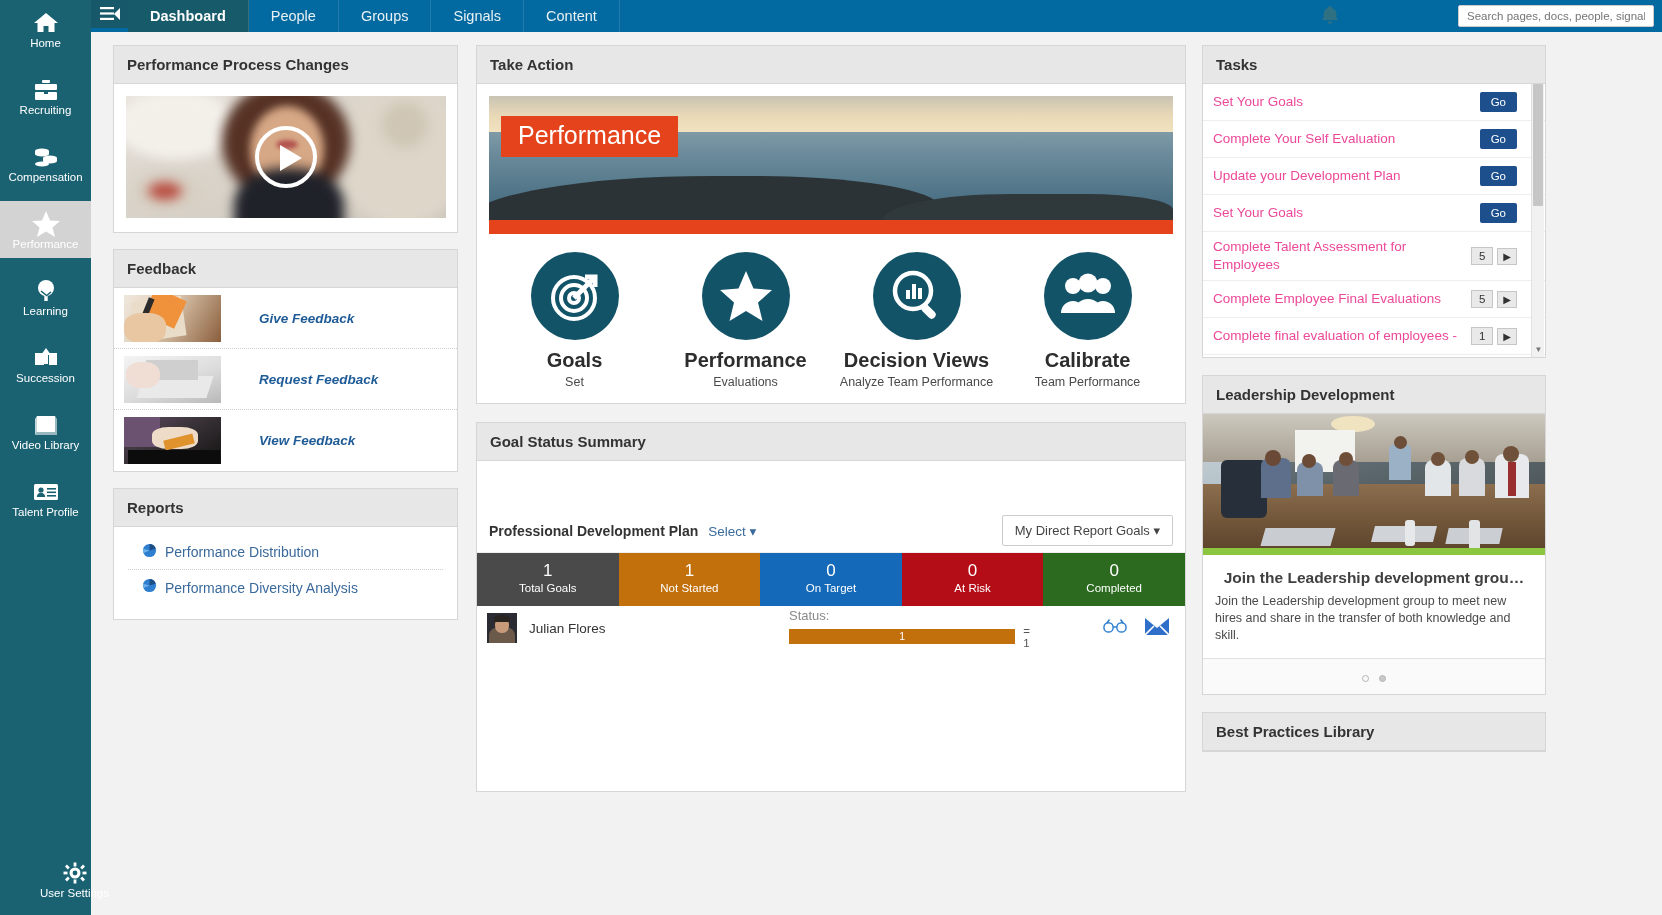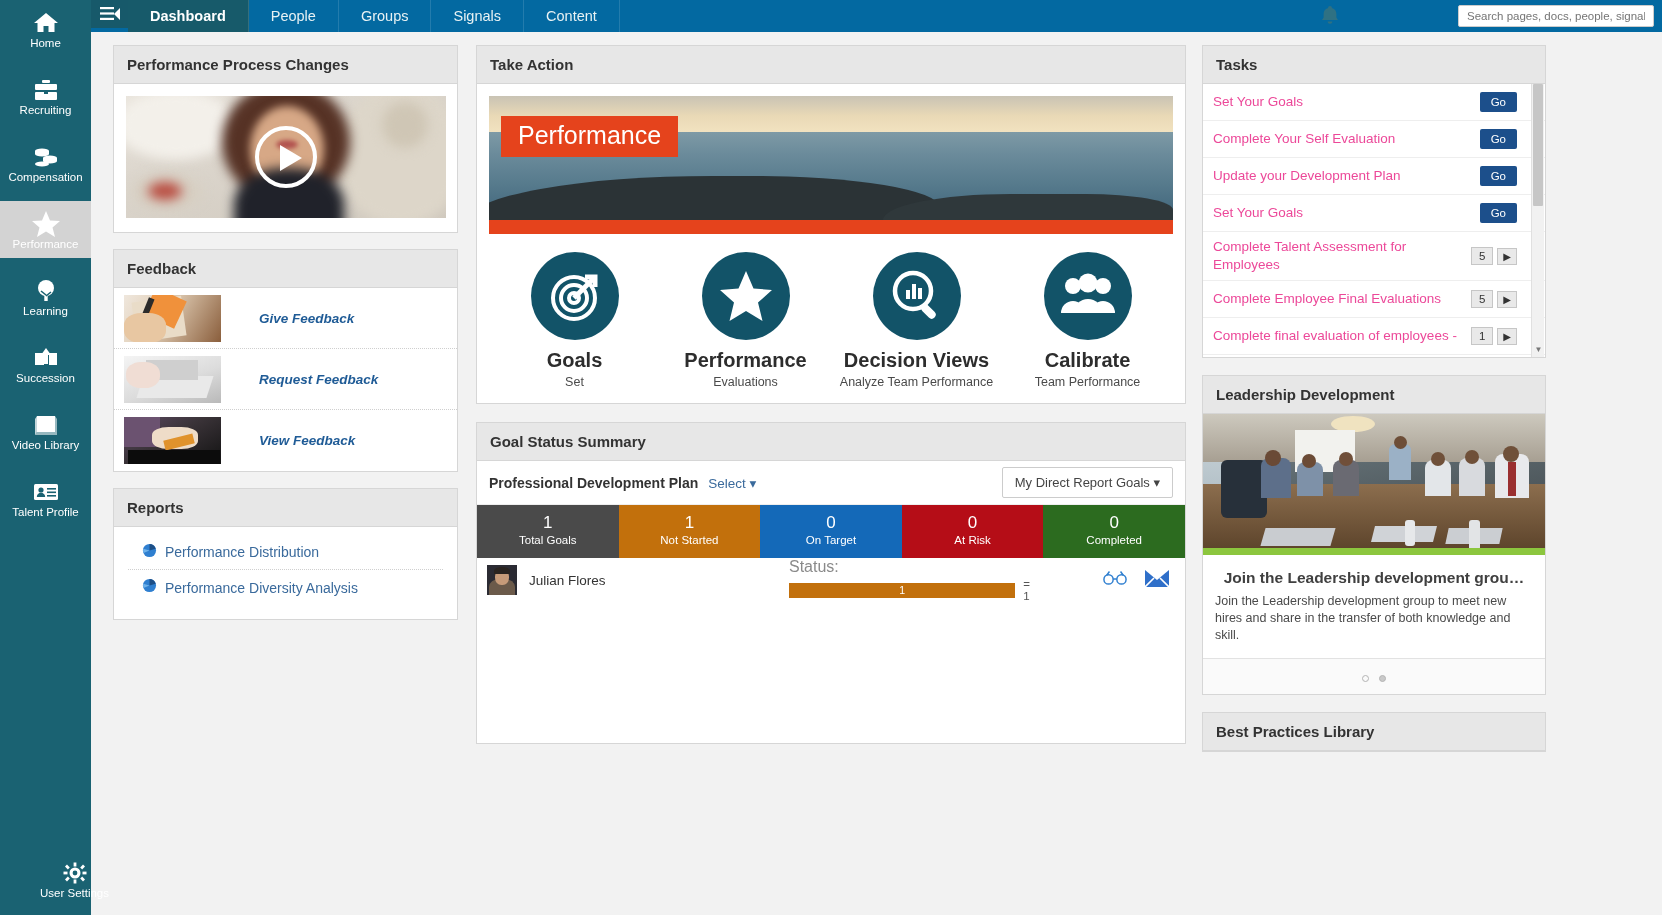--- a/index.html
+++ b/index.html
@@ -114,20 +114,21 @@
   .ai-circle {
     width: 88px; height: 88px; border-radius: 50%; background: #125368;
     margin: 0 auto 9px; display: flex; align-items: center; justify-content: center;
   }
   .ai-title { font-size: 20px; font-weight: bold; color: #2d2d2d; }
   .ai-sub { font-size: 12.5px; color: #4a4a4a; margin-top: 3px; }
   #goal-card { margin-top: 18px; }
   #goal-filter {
     height: 44px; display: flex; align-items: center; padding: 15px 12px;
     border-bottom: 1px solid #eeeeee;
+    margin-top: 48px;
   }
   #gp-name { font-size: 14px; font-weight: bold; color: #333; }
   #gp-select { font-size: 13.5px; color: #3a6a9c; margin-left: 10px; cursor: pointer; }
   #gp-dropdown {
     margin-left: auto; border: 1px solid #cccccc; background: #fff;
     padding: 7px 12px; font-size: 13px; color: #444; cursor: pointer; border-radius: 2px;
   }
   #status-tiles { display: flex; }
   .st-tile {
     flex: 1; text-align: center; color: #ffffff; padding: 8px 0 10px;
@@ -143,21 +144,21 @@
   .st-tile.sel::before {
     content: ""; position: absolute; left: 50%; bottom: -12px; margin-left: -12px;
     border-left: 12px solid transparent; border-right: 12px solid transparent;
     border-top: 12px solid #fff; z-index: 1;
   }
   .goal-row { display: flex; align-items: center; height: 44px; padding: 0 10px; }
   .gr-avatar { width: 30px; height: 30px; flex: 0 0 30px; overflow: hidden; position: relative;
                background: #2b2b33; }
   .gr-name { font-size: 13.5px; color: #333; margin-left: 12px; width: 260px; }
   .gr-status-wrap { width: 250px; }
-  .gr-status-lbl { font-size: 16px; color: #8a8a8a; margin-bottom: 2px; }
+  .gr-status-lbl { font-size: 13px; color: #8a8a8a; margin-bottom: 2px; }
   .gr-bar { height: 15px; background: #c2700c; color: #fff; font-size: 10.5px;
             text-align: center; line-height: 15px; width: 236px; }
   .gr-eq { font-size: 11.5px; color: #555; margin-left: 8px; }
   .gr-icons { margin-left: auto; display: flex; gap: 18px; padding-right: 6px; }
   #goal-body { height: 185px; }
   
   #col3 { position: absolute; left: 1202px; top: 45px; width: 344px; }
   #tasks-body { position: relative; height: 273px; overflow: hidden; }
   .task-row {
     display: flex; align-items: center; min-height: 37px; padding: 6px 28px 6px 10px;

